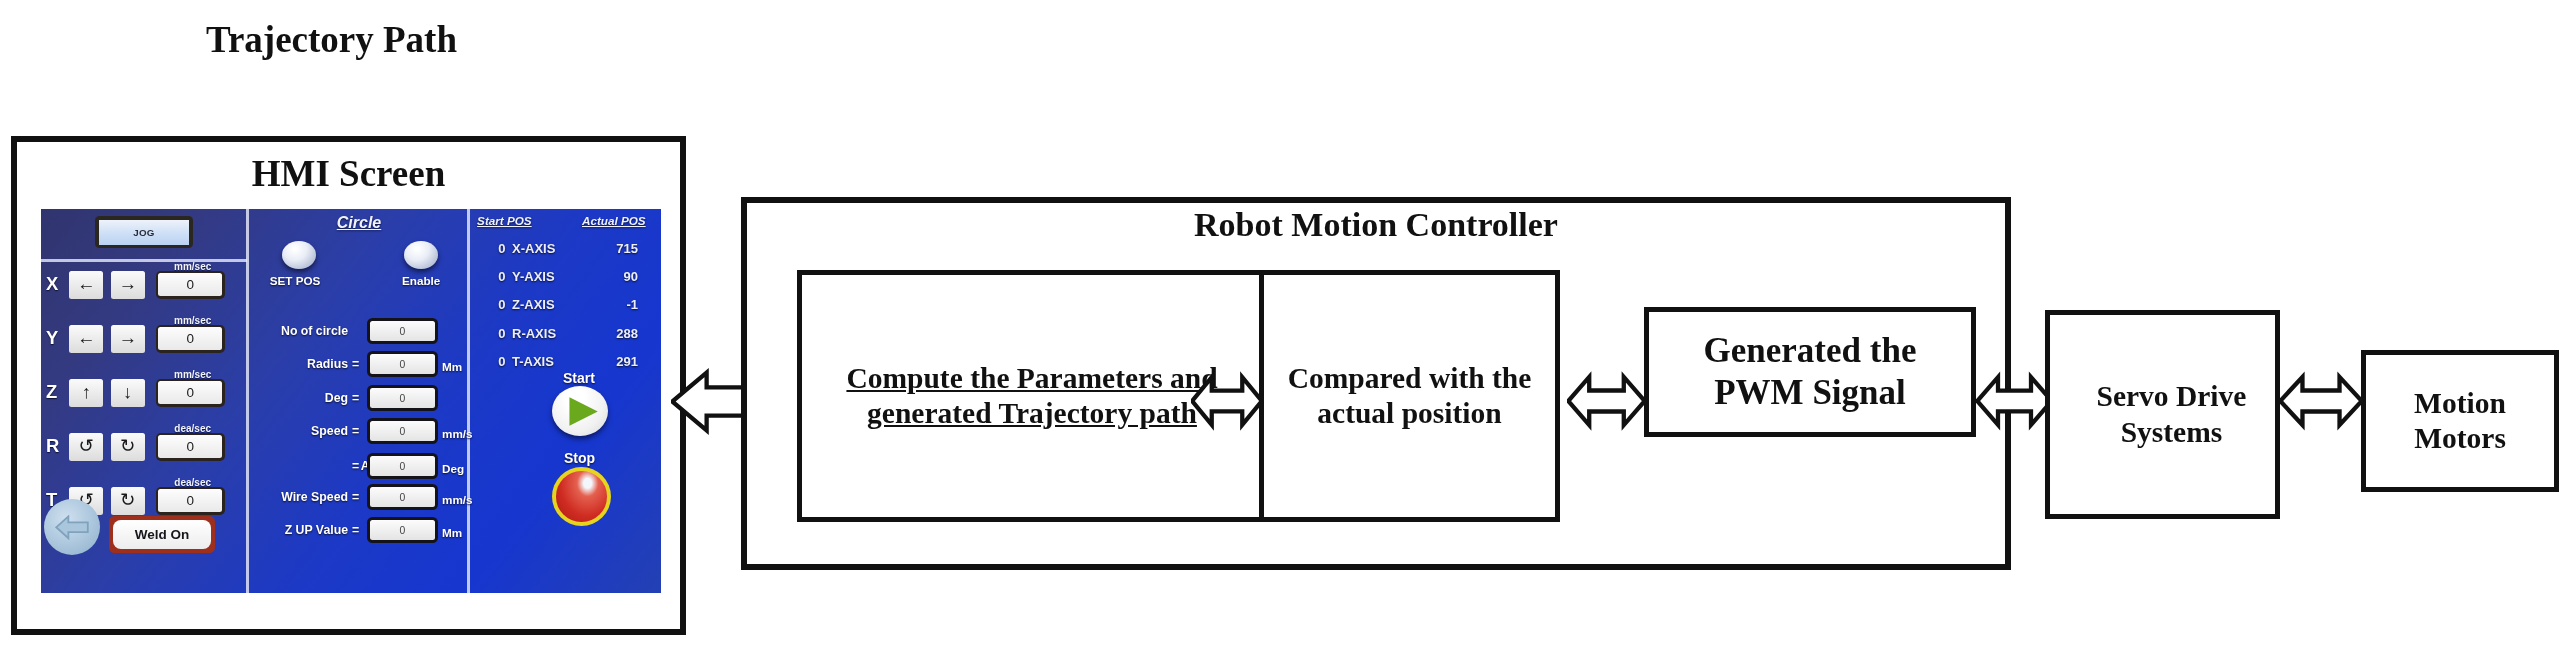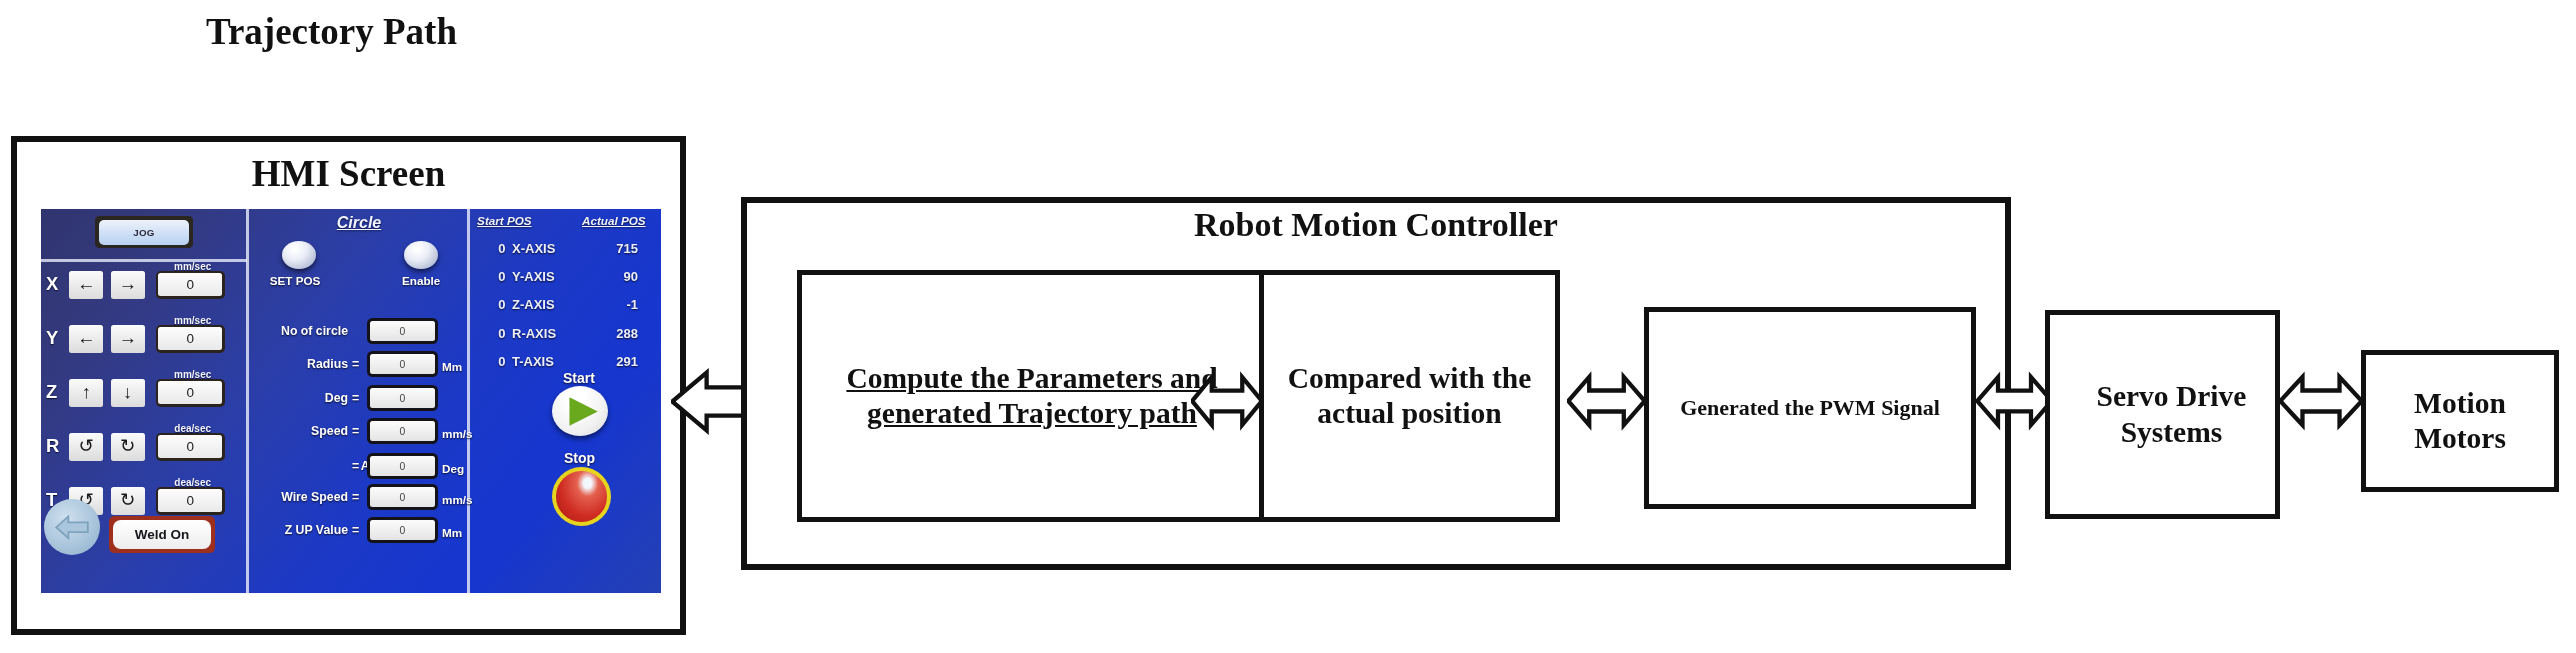--- a/index.html
+++ b/index.html
@@ -2,41 +2,41 @@
 <html style="font-size:9.8px"><head>
 <meta charset="utf-8">
 <title>Robot Motion Controller Block Diagram</title>
 <style>
   html,body{margin:0;padding:0;background:#fff;}
   body{width:2576px;height:653px;position:relative;overflow:hidden;
        font-family:"Liberation Serif",serif;}
   .abs{position:absolute;}
 
   
-  #fig-title{left:135px;top:11px;width:393px;text-align:center;
+  #fig-title{left:135px;top:19px;width:393px;text-align:center;
              font-weight:bold;font-size:37px;line-height:1.12;color:#111;}
 
   
   #hmi-panel{left:11px;top:136px;width:675px;height:499px;
              border:6.8px solid #111;background:#fff;box-sizing:border-box;}
   #hmi-caption{left:11px;top:152px;width:675px;text-align:center;
                font-size:37px;font-weight:bold;color:#111;}
   
   #hmi-photo{left:41px;top:209px;width:620px;height:384px;
              background:linear-gradient(128deg,#30346e 0%,#343a80 16%,
                         #2b3ea8 38%,#1c39c6 60%,#1636cf 78%,#2440b4 100%);
              overflow:hidden;box-sizing:border-box;}
   .sep{position:absolute;top:0;bottom:0;width:3.1px;background:#dfe3f5;opacity:.85;}
 
   
   #col-jog{position:absolute;left:0;top:0;width:206px;height:100%;}
   #jog-btn{left:54px;top:7.4px;width:98px;height:32px;
            background:#2a2720;border-radius:4.3px;
            display:flex;align-items:center;justify-content:center;}
-  #jog-btn .face{width:90px;height:24.6px;border-radius:5px;
+  #jog-btn .face{width:90px;height:24.6px;border-radius:0;
            background:linear-gradient(180deg,#eef2fb 0%,#cfe0f6 52%,#b9d2f2 100%);
            display:flex;align-items:center;justify-content:center;
            font-family:"Liberation Sans",sans-serif;font-weight:bold;
            font-size:9.8px;color:#2a2a38;letter-spacing:0.3px;}
   #jog-rule{left:0;top:50px;width:206px;height:2.5px;background:#e7ecfb;opacity:.8;}
   .ax-row{position:absolute;left:3.7px;height:36px;width:200px;}
   .ax-lab{position:absolute;left:1.2px;top:4.9px;font-family:"Liberation Sans",sans-serif;
           font-weight:bold;font-size:18.4px;color:#fff;text-shadow:0 0.6px 1.2px #0b1030;}
   .ax-key{position:absolute;top:2.5px;width:34px;height:28px;border-radius:2.5px;
           background:linear-gradient(180deg,#fbfbfb,#dcdcdc);
@@ -115,21 +115,21 @@
   
   #rmc-box{left:741px;top:197px;width:1270px;height:373px;
            border:6.1px solid #111;background:#fff;box-sizing:border-box;}
   #rmc-title{left:741px;top:206px;width:1270px;text-align:center;
            font-size:34px;font-weight:bold;color:#111;}
   .blk{position:absolute;border:5.5px solid #111;background:#fff;box-sizing:border-box;
        display:flex;align-items:center;justify-content:center;text-align:center;
        font-weight:bold;color:#111;line-height:1.2;padding:2.5px 6.1px;}
   #blk-compute{left:797px;top:270px;width:470px;height:252px;font-size:29.5px;text-decoration:underline;}
   #blk-compare{left:1259px;top:270px;width:301px;height:252px;font-size:29.5px;}
-  #blk-pwm{left:1644px;top:307px;width:332px;height:202px;font-size:22px;}
+  #blk-pwm{left:1644px;top:307px;width:332px;height:130px;font-size:35px;}
   #blk-drive{left:2045px;top:310px;width:235px;height:209px;font-size:29.5px;padding-left:24px;}
   #blk-motors{left:2361px;top:350px;width:198px;height:142px;font-size:29.5px;}
 
   .arw{position:absolute;}
 </style>
 </head>
 <body>
 
 <div class="abs" id="fig-title">
   <div>Trajectory Path</div>

